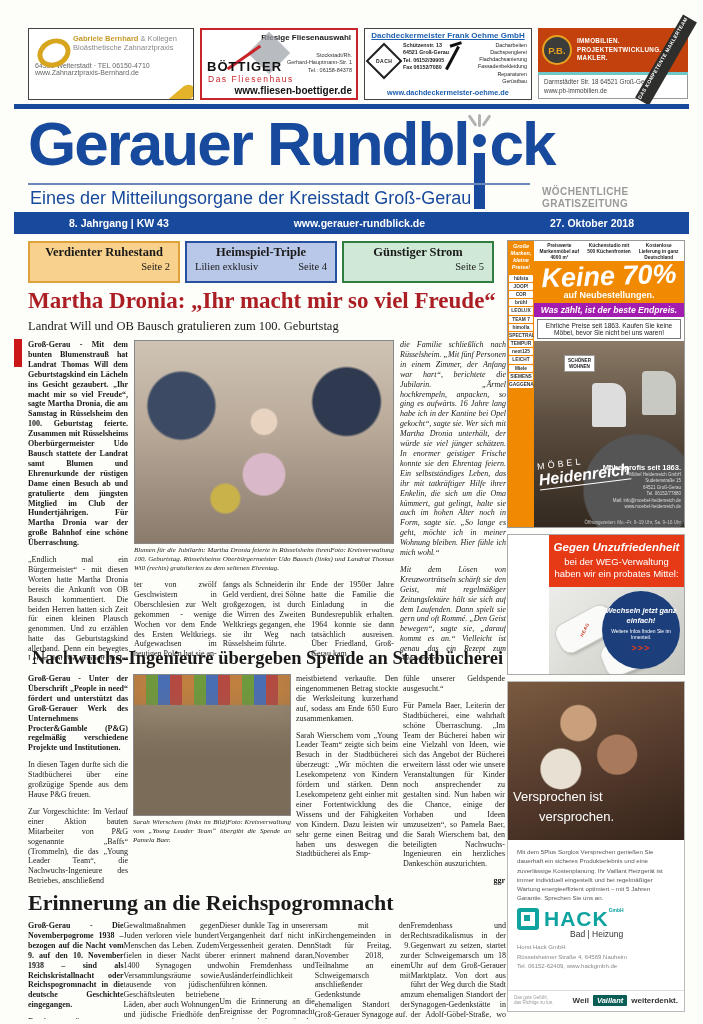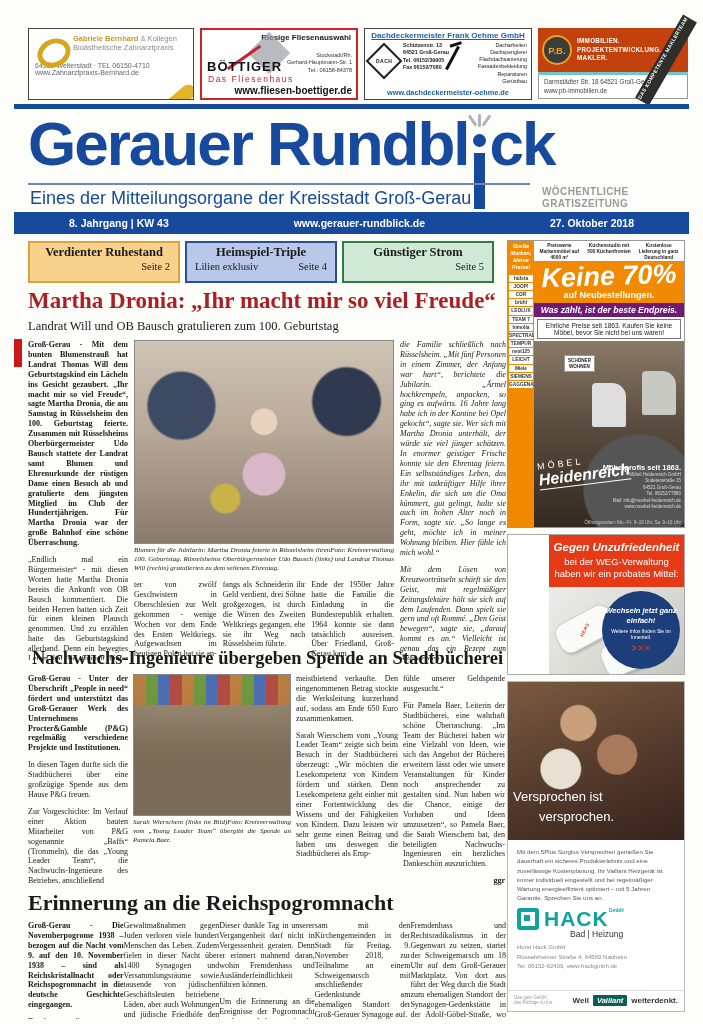--- a/index.html
+++ b/index.html
@@ -131,21 +131,21 @@
   .mstrip{width:26px;background:#f18a00;color:#fff;font-size:5px;font-weight:bold;text-align:center;
           line-height:1.5;padding-top:2px;overflow:hidden;}
   .mstrip .mtitle{font-style:italic;font-size:5.5px;line-height:1.3;margin-bottom:3px;}
   .mstrip .mbrand{background:#fff;color:#333;margin:1px 1px;border-radius:1px;font-size:4.8px;}
   .mmain{flex:1;display:flex;flex-direction:column;position:relative;}
   .mtops{display:flex;gap:3px;padding:2px 2px 1px;font-size:4.8px;font-weight:bold;line-height:1.2;color:#222;}
   .mtops div{flex:1;text-align:center;}
   .morange{background:#f18a00;color:#fff;text-align:center;padding:2px 0 3px;}
   .mbig{font-size:27px;font-weight:bold;font-style:italic;line-height:1;transform:rotate(-2deg);}
   .msub{font-size:9px;font-weight:bold;}
-  .mblack{background:#701a75;color:#fff;font-size:8.6px;font-weight:bold;font-style:italic;text-align:center;padding:2px 0;}
+  .mblack{background:#a21caf;color:#fff;font-size:8.6px;font-weight:bold;font-style:italic;text-align:center;padding:2px 0;}
   .mbody{border:1px solid #777;margin:2px 3px;font-size:6.6px;text-align:center;padding:2px 1px;color:#222;
          font-family:"Liberation Sans",sans-serif;}
   .mphoto{flex:1;position:relative;background:
      radial-gradient(circle at 70% 80%, #555 0 30%, transparent 31%),
      linear-gradient(180deg,#8a7a66 0%,#5a4c3e 45%,#33291f 100%);}
   .schoener{position:absolute;top:14px;left:30px;background:#fff;border:1px solid #999;color:#222;
             font-size:4.6px;font-weight:bold;text-align:center;padding:2px 3px;line-height:1.2;}
   .mchair{position:absolute;width:34px;height:44px;background:#ddd;border-radius:4px 14px 2px 2px;}
   .mlogo{position:absolute;left:4px;bottom:42px;color:#fff;transform:rotate(-7deg);}
   .mlogo .ml1{font-size:9px;letter-spacing:3px;}

